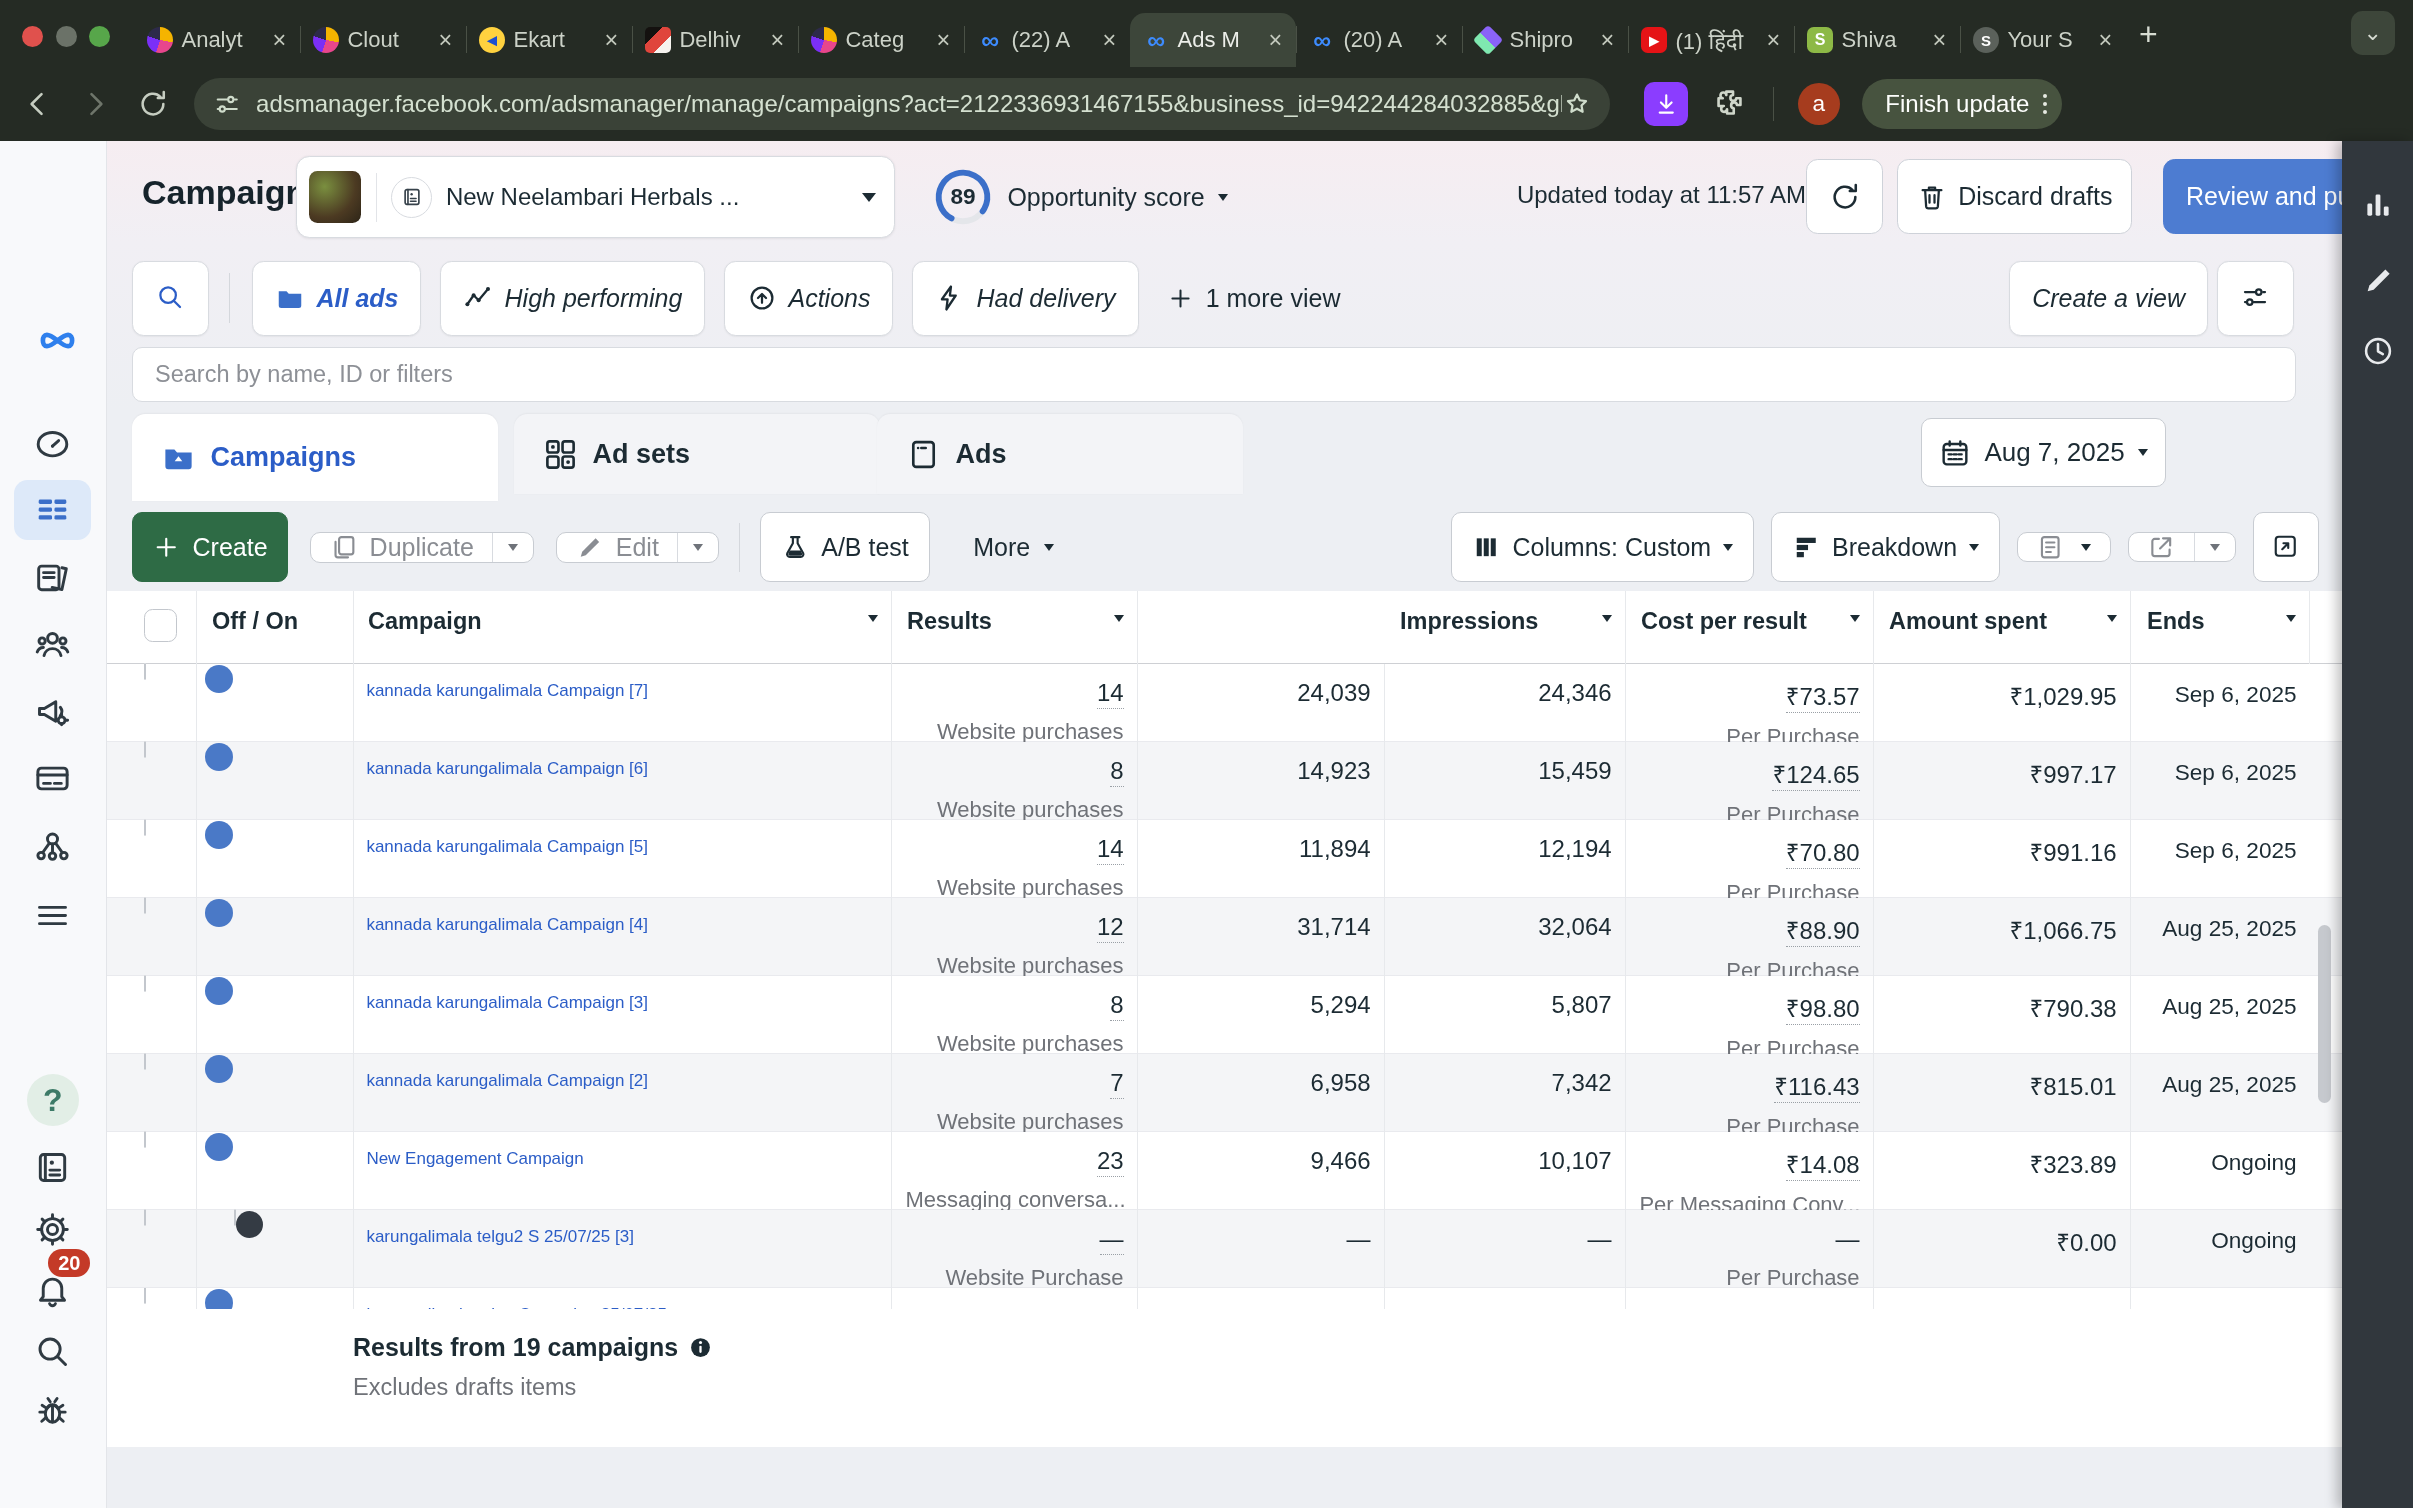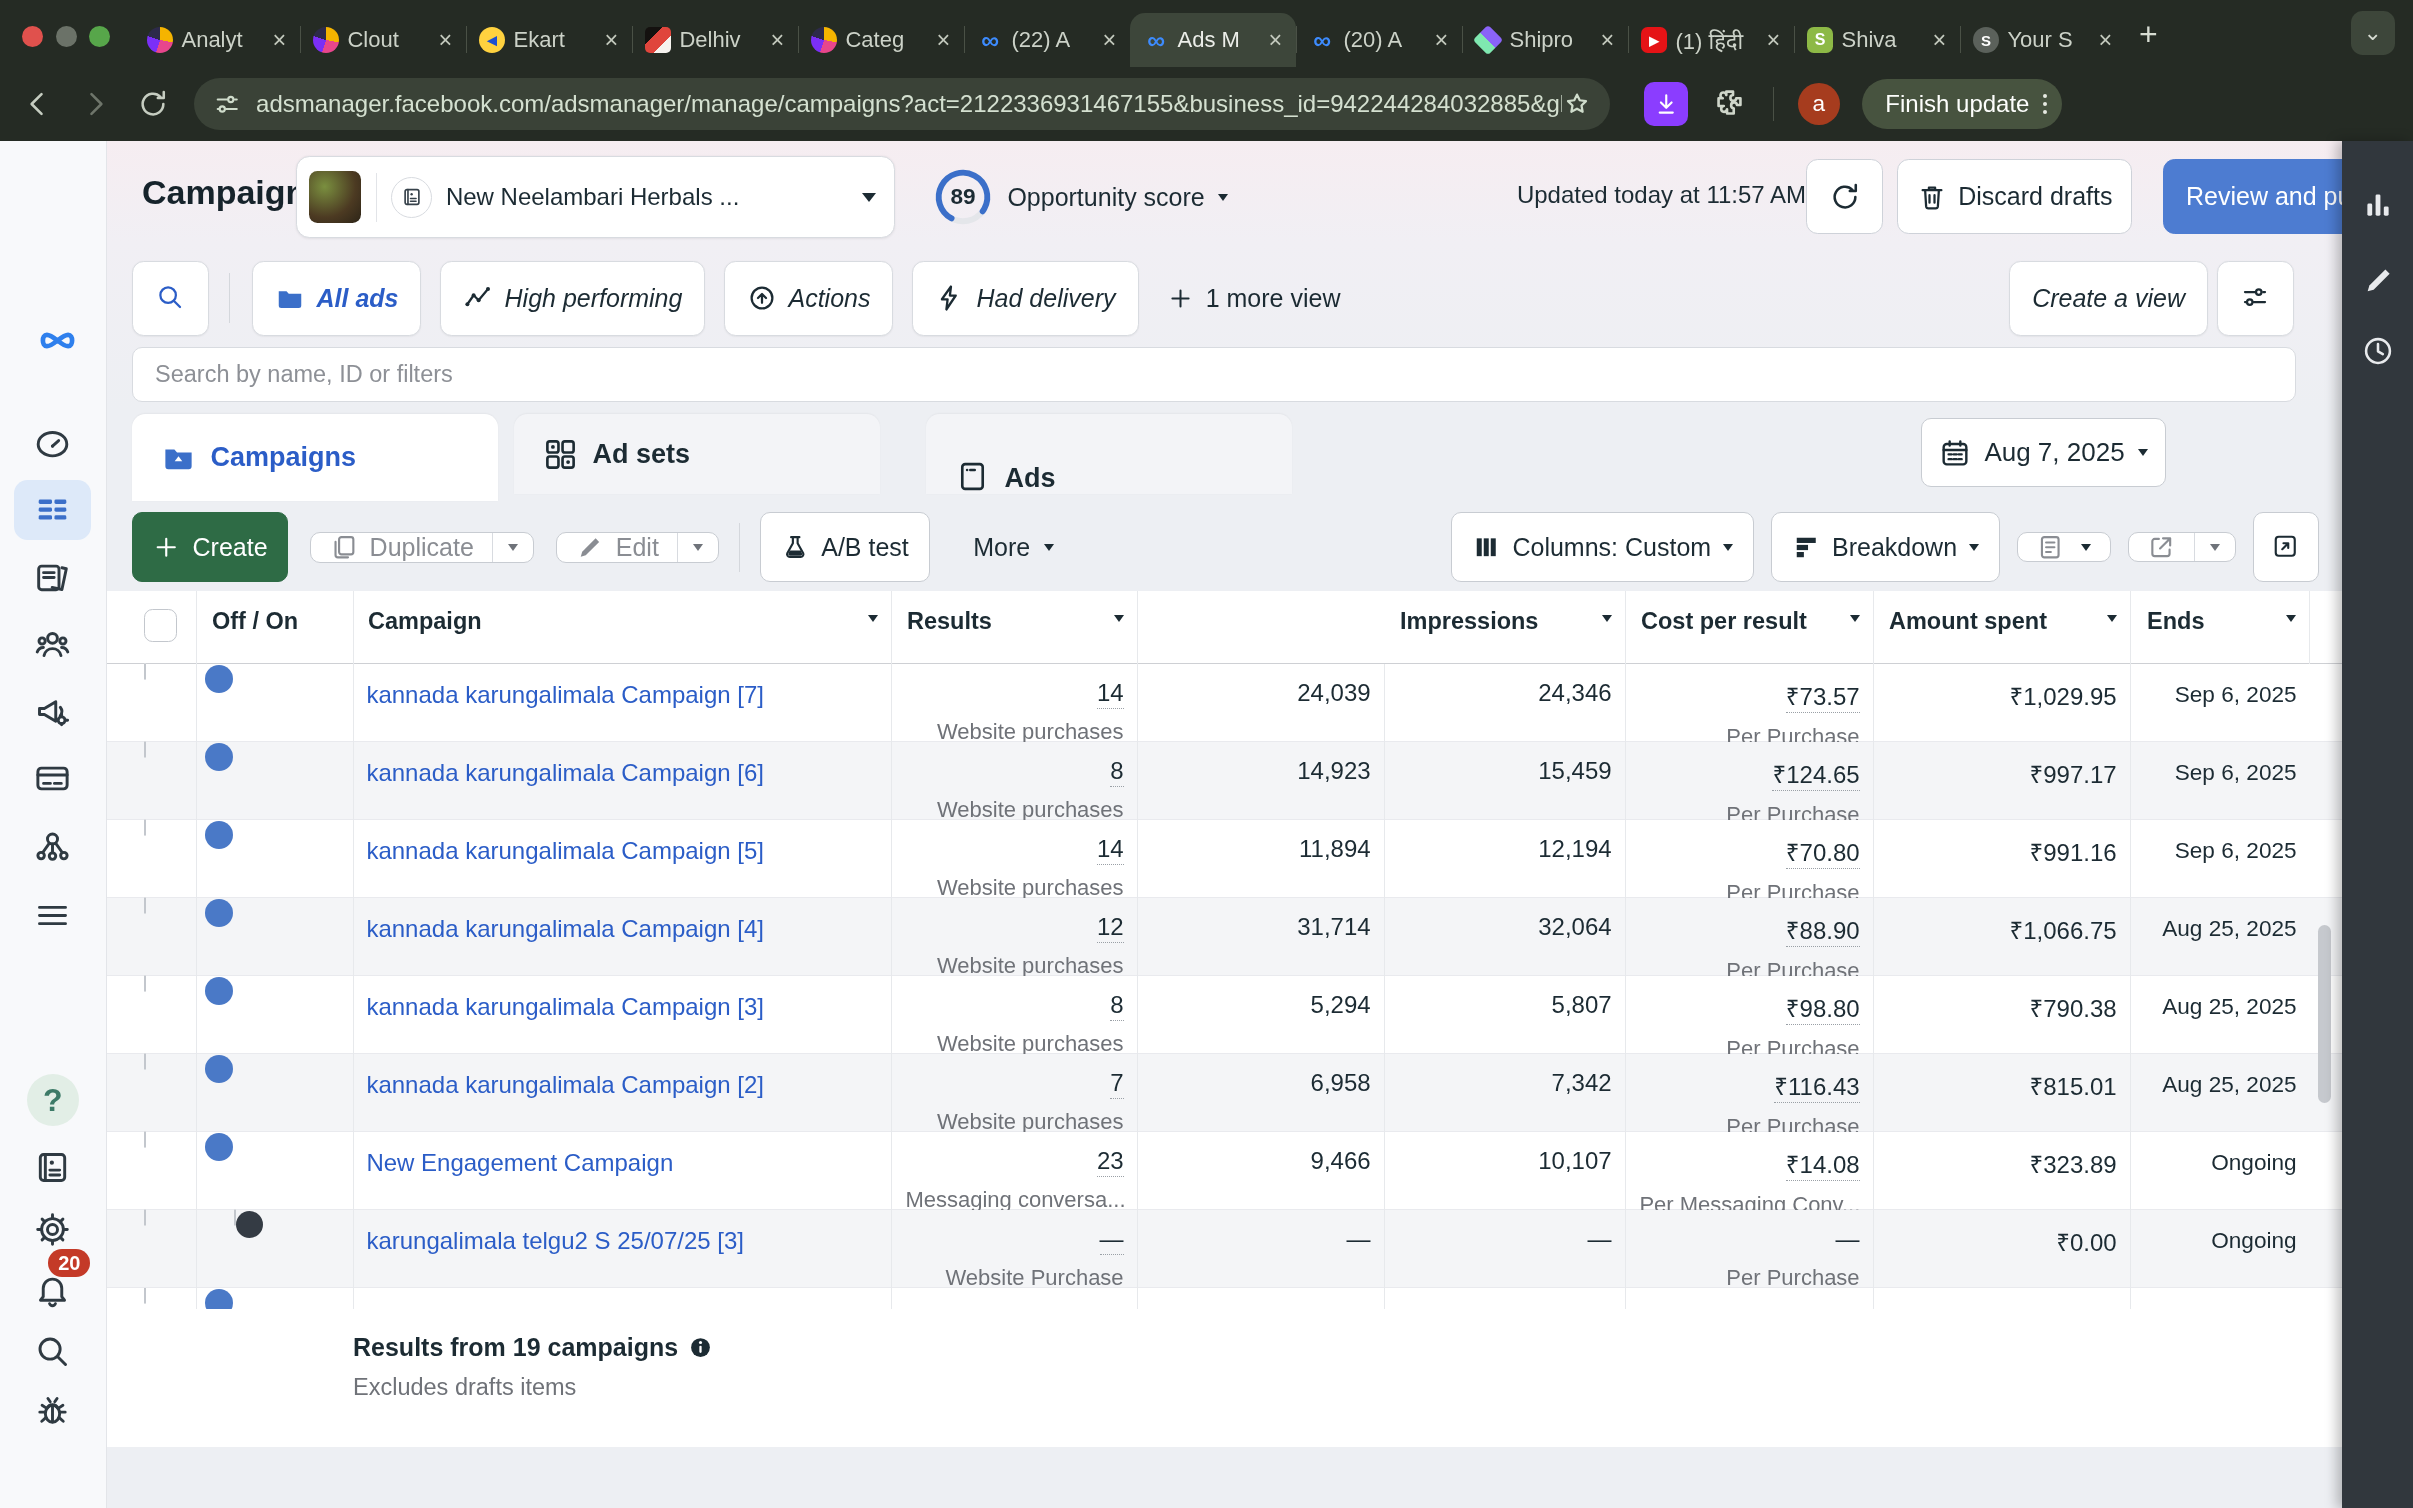--- a/index.html
+++ b/index.html
@@ -115,21 +115,21 @@
     border-radius:10px;box-sizing:border-box;display:flex;align-items:center;padding:0 20px;}
   #searchbar input{border:none;outline:none;font-size:23.5px;color:#1c2b33;width:100%;font-family:"Liberation Sans",sans-serif;background:transparent;}
   #searchbar input::placeholder{color:#8d9096;}
   
   .lvltab{position:absolute;top:273px;height:80px;border-radius:13.4px 13.4px 0 0;background:#f3f4f7;display:flex;
     align-items:center;gap:15px;padding-left:28.5px;box-sizing:border-box;font-size:27px;font-weight:bold;color:#1c2b33;
     width:366px;box-shadow:0 -0.8px 1.7px rgba(0,0,0,.04);}
   .lvltab svg{width:35px;height:35px;}
   #tab-campaigns{left:25px;background:#fff;color:#2b5dc7;height:87px;z-index:2;}
   #tab-adsets{left:407px;}
-  #tab-ads{left:819px;align-items:flex-end;}
+  #tab-ads{left:770px;}
   #datebtn{position:absolute;top:277px;right:176px;width:245px;height:69px;background:#fff;border:0.8px solid #c8ccd2;
     border-radius:10px;display:flex;align-items:center;justify-content:center;gap:13.4px;font-size:26px;color:#1c2b33;box-sizing:border-box;}
   #datebtn svg{width:32px;height:32px;}
   
   #acts{position:absolute;left:25px;top:370px;width:2187px;height:72px;display:flex;align-items:center;}
   .abtn{height:70px;border-radius:10px;display:flex;align-items:center;gap:11.7px;padding:0 20px;font-size:25px;
     box-sizing:border-box;border:0.8px solid #c8ccd2;background:#fff;color:#1c2b33;}
   .abtn svg{width:28.5px;height:28.5px;}
   .split{display:flex;align-items:stretch;border:0.8px solid #c8ccd2;border-radius:10px;background:#fff;overflow:hidden;}
   .split .main{display:flex;align-items:center;gap:11.7px;padding:0 18.4px;font-size:25px;color:#8a8d93;}
@@ -150,21 +150,21 @@
   .trow{position:relative;width:2235px;height:78px;border-bottom:0.8px solid #e9eaee;box-sizing:border-box;background:#fff;}
   .trow.even{background:#f4f5f7;}
   .trow.clipped{height:22px;overflow:hidden;border-bottom:none;}
   .tcell{position:absolute;top:0;height:78px;box-sizing:border-box;border-right:0.8px solid #e7e9ec;padding:11.7px 13.4px 0 13.4px;}
   .cb{width:31px;height:31px;border:1.7px solid #c3c7cd;border-radius:8.4px;background:#fff;margin:6.7px 0 0 11.7px;}
   .switch{width:54px;height:30px;border-radius:15px;position:relative;margin:8.4px 0 0 37px;}
   .switch.on{background:#d9e3f2;}
   .switch.on i{position:absolute;right:0.8px;top:0.8px;width:28.5px;height:28.5px;border-radius:50%;background:#4a79c7;}
   .switch.off{background:#fff;border:0.8px solid #c3c7cd;}
   .switch.off i{position:absolute;left:0.8px;top:0.8px;width:27px;height:27px;border-radius:50%;background:#343b44;}
-  .camplink{font-size:24px;color:#2b5dc7;text-decoration:none;display:inline-block;margin-top:5px;white-space:nowrap;overflow:hidden;max-width:503px;}
+  .camplink{font-size:17px;color:#2b5dc7;text-decoration:none;display:inline-block;margin-top:5px;white-space:nowrap;overflow:hidden;max-width:503px;}
   .val{font-size:24px;color:#1c2b33;text-align:right;margin-top:3.4px;}
   .val .u{border-bottom:1.7px dotted #9aa0a6;padding-bottom:1.7px;}
   .sub{font-size:22px;color:#6f7278;text-align:right;margin-top:11.7px;white-space:nowrap;}
   .ends{font-size:22.6px;color:#1c2b33;text-align:right;margin-top:6.7px;}
   #summary{position:absolute;left:0;width:2235px;height:138px;background:#fff;}
   #sumtitle{position:absolute;left:246px;top:23.5px;font-size:25px;color:#1c2b33;font-weight:bold;display:flex;align-items:center;gap:10px;}
   #sumtitle svg{width:25px;height:25px;color:#1c2b33;}
   #sumnote{position:absolute;left:246px;top:65px;font-size:23.5px;color:#6f7278;}
   #vscroll{position:absolute;left:2211px;top:334px;width:12.6px;height:178px;border-radius:6.7px;background:#c6c9ce;}
 </style>

